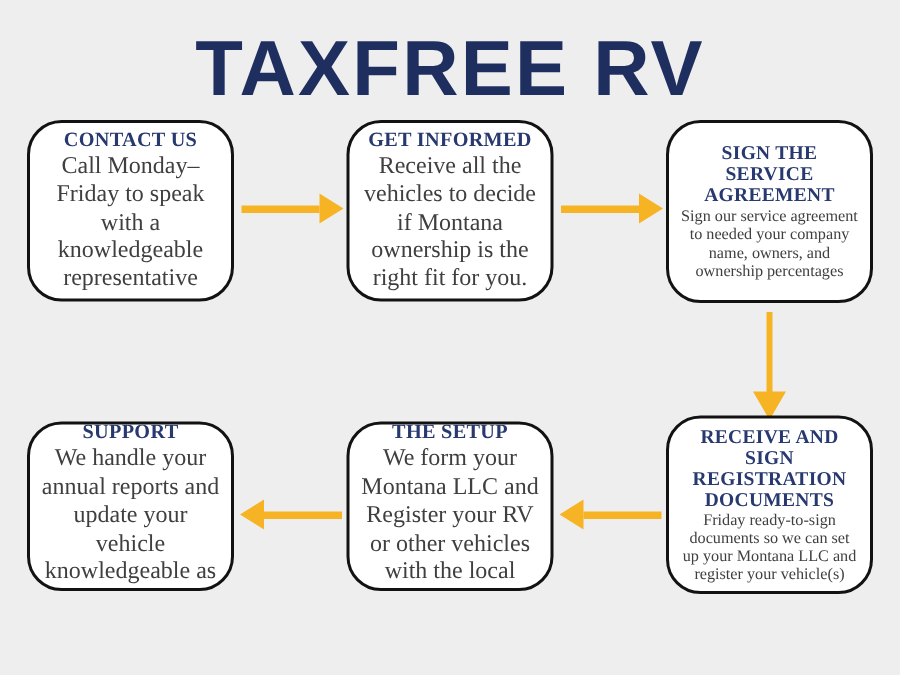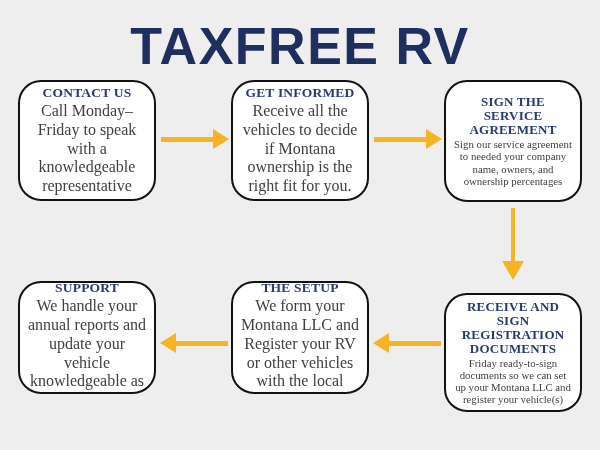--- a/index.html
+++ b/index.html
@@ -63,21 +63,21 @@
     font-size: 16px;
     line-height: 1.17;
   }
   .compact .step-heading { font-size: 13px; line-height: 1.08; margin-bottom: 1px; }
   .compact .step-body   { font-size: 10.8px; line-height: 1.12; }
 
   
   #box-contact   { left: 18px;  top: 80px;  width: 138px; height: 121px; }
   #box-informed  { left: 231px; top: 80px;  width: 138px; height: 121px; }
   #box-agreement { left: 444px; top: 80px;  width: 138px; height: 122px; }
-  #box-receive   { left: 444px; top: 277px; width: 138px; height: 119px; margin-top: 16px; }
+  #box-receive   { left: 444px; top: 277px; width: 138px; height: 119px; }
   #box-setup     { left: 231px; top: 281px; width: 138px; height: 113px; }
   #box-support   { left: 18px;  top: 281px; width: 138px; height: 113px; }
 
   
   .arrow { position: absolute; }
   .arrow-h { width: 68px; height: 22px; }
   .arrow-h .shaft {
     position: absolute; top: 9px; height: 4.5px; width: 52px;
     background: var(--arrow-yellow);
   }

